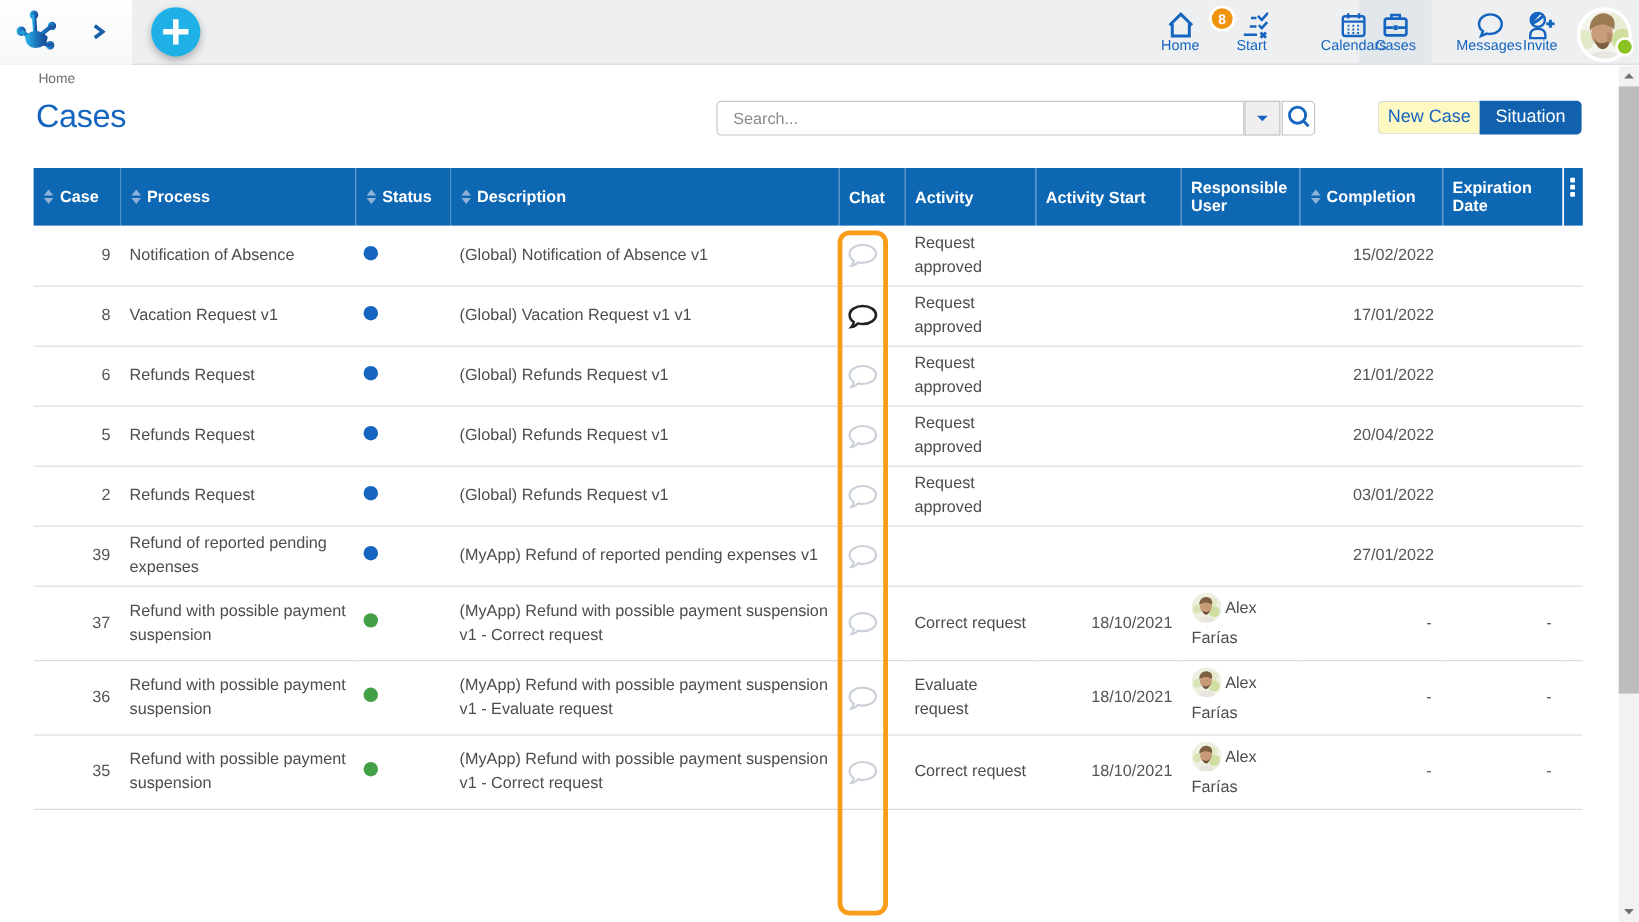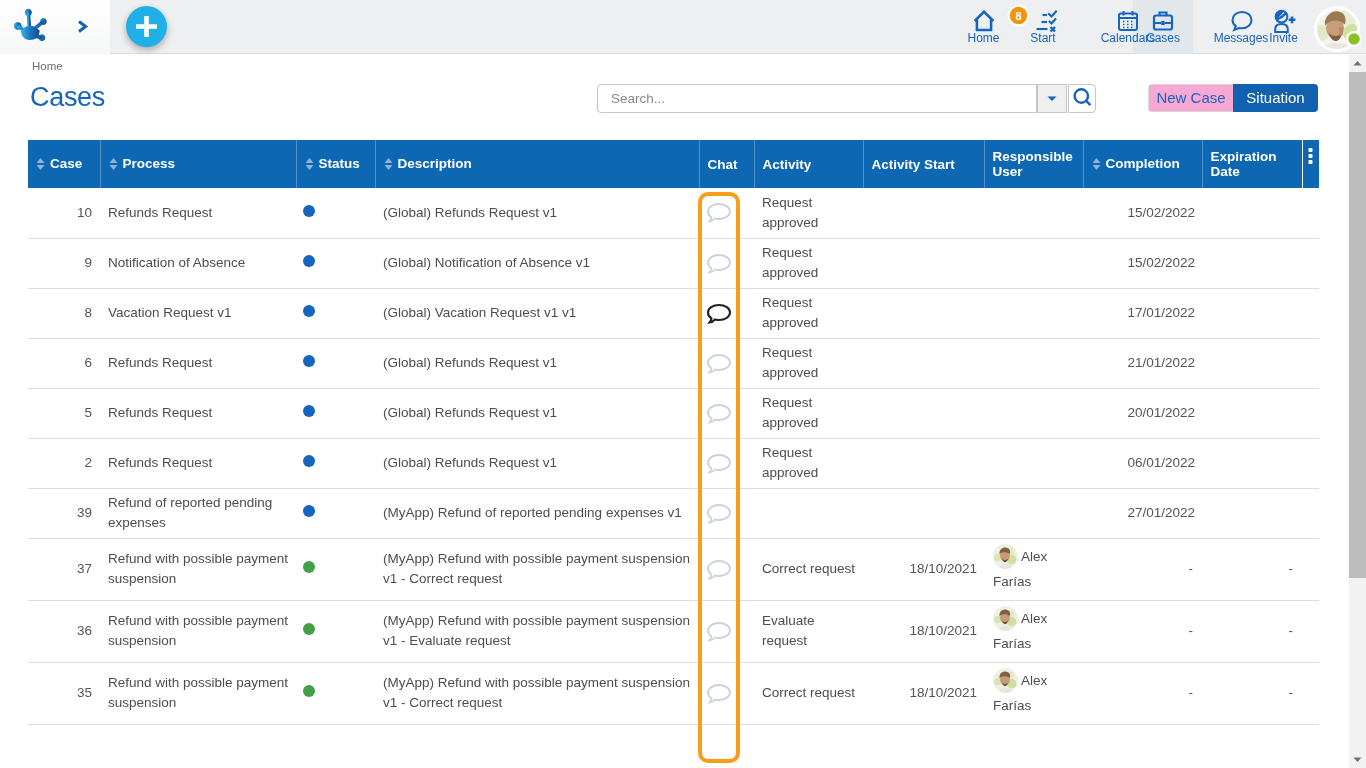--- a/index.html
+++ b/index.html
@@ -25,21 +25,21 @@
   #searchwrap { position:absolute; left:597px; top:84px; height:29px; }
   #searchbox { position:absolute; left:0; top:0; width:440px; height:29px;
     background:#fff; border:1px solid #c6c6c6; border-radius:4px 0 0 4px;
     font-size:13.5px; color:#8a8a8a; line-height:27px; padding-left:13px; }
   #dropbtn { position:absolute; left:440px; top:0; width:30px; height:29px;
     background:#efefef; border:1px solid #c6c6c6; }
   #magbtn { position:absolute; left:471px; top:0; width:28px; height:29px;
     background:#fff; border:1px solid #c6c6c6; border-radius:0 4px 4px 0; }
   
   #btn-new { position:absolute; left:1148px; top:84px; width:85px; height:28px;
-    background:#f9a8d4; border:1px solid #d5d8da; border-right:none; border-radius:4px 0 0 4px;
+    background:#fef9c3; border:1px solid #d5d8da; border-right:none; border-radius:4px 0 0 4px;
     color:#1565c0; font-size:15px; text-align:center; line-height:26px; }
   #btn-sit { position:absolute; left:1233px; top:84px; width:85px; height:28px;
     background:#1161ae; border-radius:0 4px 4px 0;
     color:#fff; font-size:15px; text-align:center; line-height:28px; }
   
   #tbl { position:absolute; left:28px; top:140px; width:1291px;
     border-collapse:collapse; table-layout:fixed; }
   #tbl th { background:#0d67b2; color:#fff; font-size:13.5px; font-weight:bold;
     text-align:left; vertical-align:middle; height:48px; padding:0 4px 0 8px;
     border-right:1px solid rgba(255,255,255,.28); }
@@ -253,37 +253,20 @@
               <rect x="0.5" y="0" width="4" height="4" rx="0.8"></rect>
               <rect x="0.5" y="6" width="4" height="4" rx="0.8"></rect>
               <rect x="0.5" y="12" width="4" height="4" rx="0.8"></rect>
             </g>
           </svg>
         </th>
   </tr>
     </thead>
   <tbody>
   <tr class="r50">
-    <td class="num">10</td>
-    <td>Refunds Request</td>
-    <td style="padding-left:7px"><span class="dot b"></span></td>
-    <td>(Global) Refunds Request v1</td>
-    <td class="chat">
-          <svg width="30" height="22" viewBox="0 0 30 22" fill="none" stroke="#cbd1d8" stroke-width="1.8">
-            <path d="M26 9.5 C26 13.6 21.1 17 15 17 C13.6 17 12.2 16.8 11 16.5 C9.8 17.9 7.8 19.3 5.5 19.5 C6.6 18.3 7.3 16.8 7.5 15.4 C5.3 14 4 11.9 4 9.5 C4 5.4 8.9 2 15 2 C21.1 2 26 5.4 26 9.5 Z"></path>
-          </svg>
-        </td>
-    <td>Request approved</td>
-    <td class="date"></td>
-    <td class="resp"></td>
-    <td class="date">15/02/2022</td>
-    <td class="dash"></td>
-    <td></td>
-  </tr>
-  <tr class="r50">
     <td class="num">9</td>
     <td>Notification of Absence</td>
     <td style="padding-left:7px"><span class="dot b"></span></td>
     <td>(Global) Notification of Absence v1</td>
     <td class="chat">
           <svg width="30" height="22" viewBox="0 0 30 22" fill="none" stroke="#cbd1d8" stroke-width="1.8">
             <path d="M26 9.5 C26 13.6 21.1 17 15 17 C13.6 17 12.2 16.8 11 16.5 C9.8 17.9 7.8 19.3 5.5 19.5 C6.6 18.3 7.3 16.8 7.5 15.4 C5.3 14 4 11.9 4 9.5 C4 5.4 8.9 2 15 2 C21.1 2 26 5.4 26 9.5 Z"></path>
           </svg>
         </td>
     <td>Request approved</td>
@@ -333,38 +316,38 @@
     <td style="padding-left:7px"><span class="dot b"></span></td>
     <td>(Global) Refunds Request v1</td>
     <td class="chat">
           <svg width="30" height="22" viewBox="0 0 30 22" fill="none" stroke="#cbd1d8" stroke-width="1.8">
             <path d="M26 9.5 C26 13.6 21.1 17 15 17 C13.6 17 12.2 16.8 11 16.5 C9.8 17.9 7.8 19.3 5.5 19.5 C6.6 18.3 7.3 16.8 7.5 15.4 C5.3 14 4 11.9 4 9.5 C4 5.4 8.9 2 15 2 C21.1 2 26 5.4 26 9.5 Z"></path>
           </svg>
         </td>
     <td>Request approved</td>
     <td class="date"></td>
     <td class="resp"></td>
-    <td class="date">20/01/2022</td>
+    <td class="date">20/04/2022</td>
     <td class="dash"></td>
     <td></td>
   </tr>
   <tr class="r50">
     <td class="num">2</td>
     <td>Refunds Request</td>
     <td style="padding-left:7px"><span class="dot b"></span></td>
     <td>(Global) Refunds Request v1</td>
     <td class="chat">
           <svg width="30" height="22" viewBox="0 0 30 22" fill="none" stroke="#cbd1d8" stroke-width="1.8">
             <path d="M26 9.5 C26 13.6 21.1 17 15 17 C13.6 17 12.2 16.8 11 16.5 C9.8 17.9 7.8 19.3 5.5 19.5 C6.6 18.3 7.3 16.8 7.5 15.4 C5.3 14 4 11.9 4 9.5 C4 5.4 8.9 2 15 2 C21.1 2 26 5.4 26 9.5 Z"></path>
           </svg>
         </td>
     <td>Request approved</td>
     <td class="date"></td>
     <td class="resp"></td>
-    <td class="date">06/01/2022</td>
+    <td class="date">03/01/2022</td>
     <td class="dash"></td>
     <td></td>
   </tr>
   <tr class="r50">
     <td class="num">39</td>
     <td>Refund of reported pending expenses</td>
     <td style="padding-left:7px"><span class="dot b"></span></td>
     <td>(MyApp) Refund of reported pending expenses v1</td>
     <td class="chat">
           <svg width="30" height="22" viewBox="0 0 30 22" fill="none" stroke="#cbd1d8" stroke-width="1.8">

